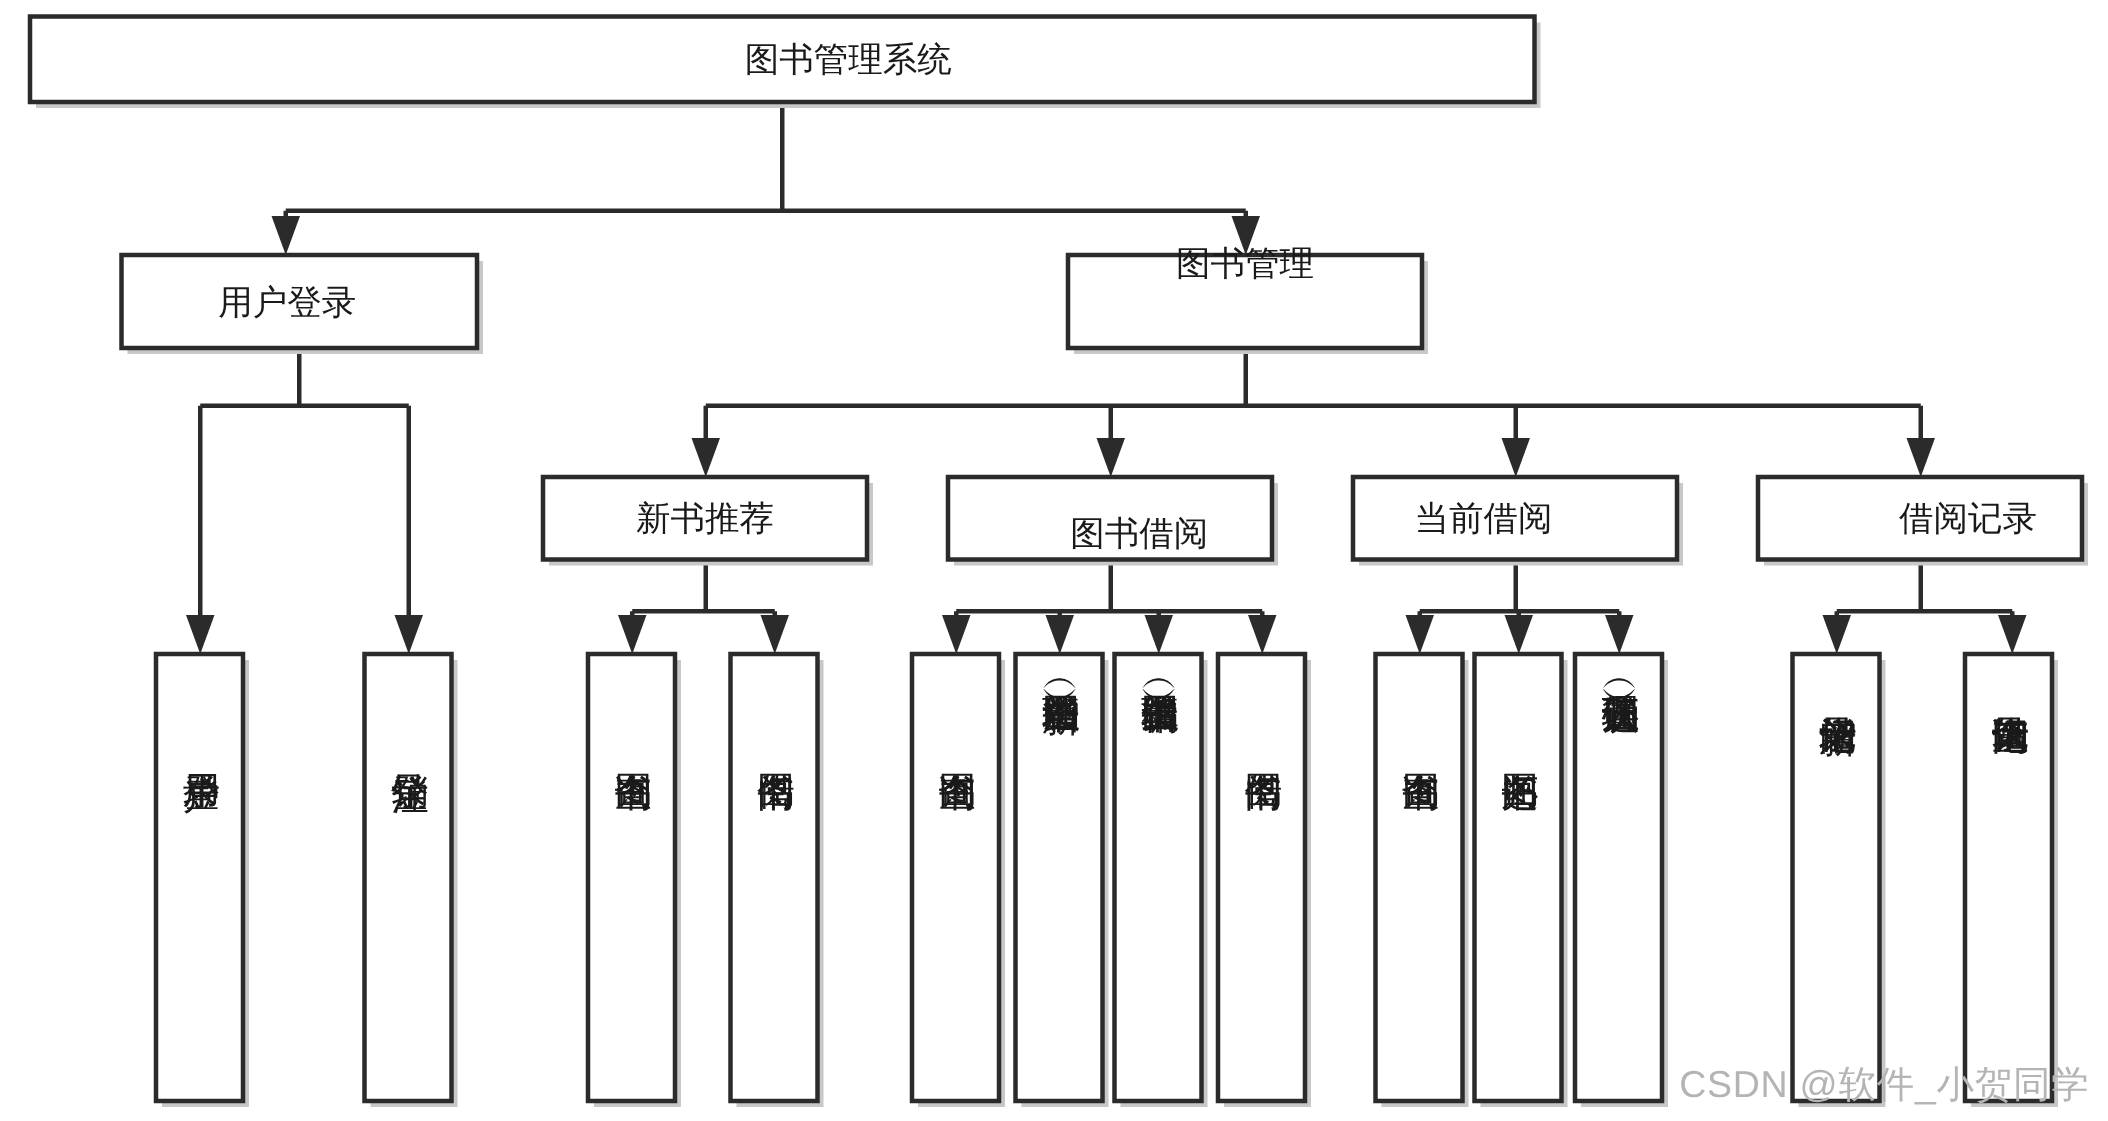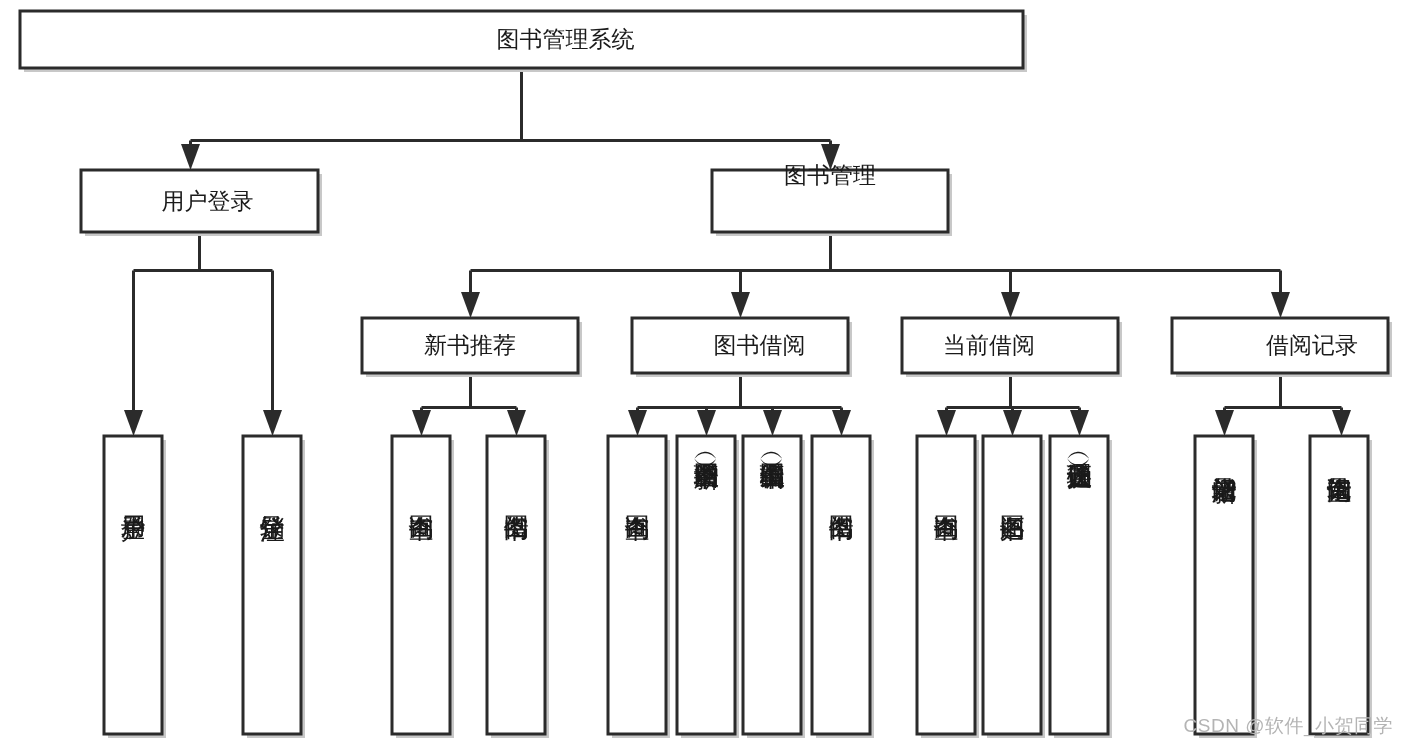--- a/index.html
+++ b/index.html
@@ -74,21 +74,21 @@
     font-family: "Liberation Sans", "DejaVu Sans", sans-serif;
     font-size: 23px;
     color: #1a1a1a;
     white-space: nowrap;
   }
   #watermark {
     position: absolute;
     right: 12px;
     bottom: 8px;
     font-family: "Liberation Sans", "DejaVu Sans", sans-serif;
-    font-size: 19px;
+    font-size: 25px;
     color: #b4b4b4;
     white-space: nowrap;
     letter-spacing: 0.5px;
   }
 </style>
 </head>
 <body>
 
 <div id="diagram-root">
 
@@ -253,31 +253,31 @@
     <g>
       <rect class="node-shadow" x="1314" y="440" width="58" height="298"></rect>
       <rect class="node-rect" x="1310" y="436" width="58" height="298"></rect>
     </g>
   </svg>
 
   <div class="hlabel-wrap" style="left:20px; top:11px; width:1003px; height:57px;margin-left:44px;">
     <span class="hlabel-text">图书管理系统</span>
   </div>
 
-  <div class="hlabel-wrap" style="left:89px; top:170px; width:237px; height:62px;">
+  <div class="hlabel-wrap" style="left:73px; top:170px; width:237px; height:62px;">
     <span class="hlabel-text">用户登录</span>
   </div>
   <div class="hlabel-wrap" style="left:712px; top:152px; width:236px; height:46px;">
     <span class="hlabel-text">图书管理</span>
   </div>
 
   <div class="hlabel-wrap" style="left:362px; top:318px; width:216px; height:55px;justify-content:center;">
     <span class="hlabel-text">新书推荐</span>
   </div>
-  <div class="hlabel-wrap" style="left:632px; top:318px; width:255px; height:55px;">
+  <div class="hlabel-wrap" style="left:632px; top:328px; width:255px; height:55px;">
     <span class="hlabel-text">图书借阅</span>
   </div>
   <div class="hlabel-wrap" style="left:902px; top:318px; width:174px; height:55px;">
     <span class="hlabel-text">当前借阅</span>
   </div>
   <div class="hlabel-wrap" style="left:1172px; top:318px; width:216px; height:55px;padding-left:32px;">
     <span class="hlabel-text">借阅记录</span>
   </div>
 
   <div class="vlabel-wrap" style="left:104px; top:436px; width:58px; height:298px; padding-top:60px; box-sizing:border-box;">

